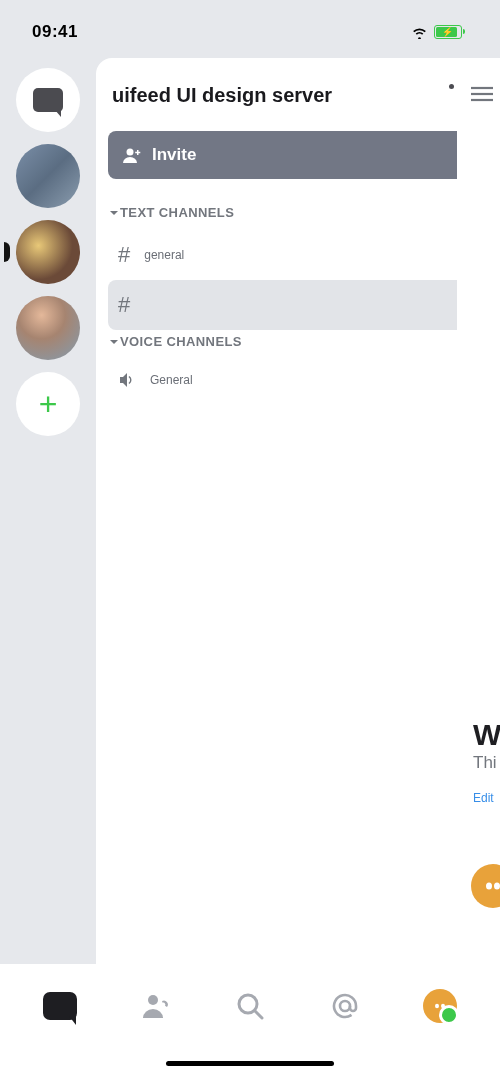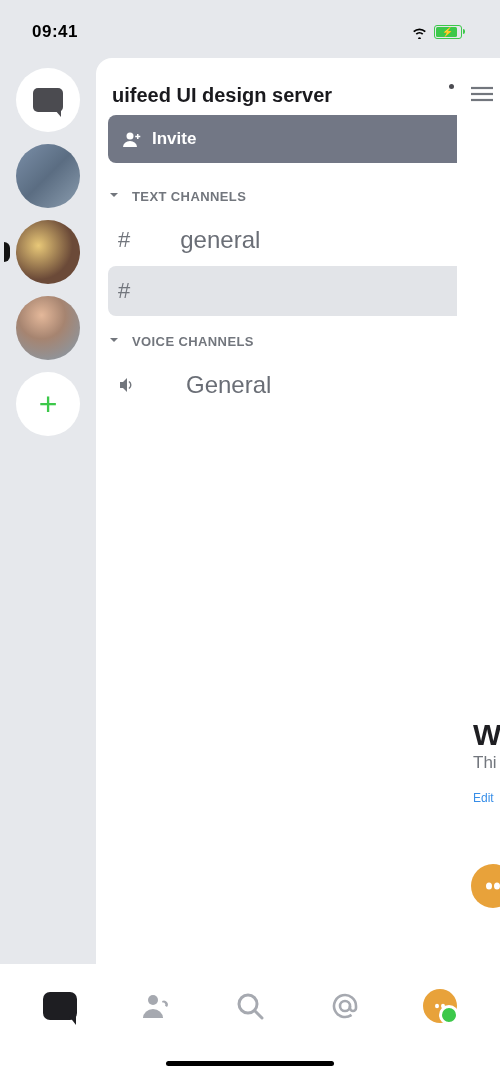--- a/index.html
+++ b/index.html
@@ -132,21 +132,21 @@
       border-radius: 16px 16px 0 0;
       margin-right: 10px;
       padding: 26px 12px 12px 12px;
       overflow: hidden;
     }
     .server-header {
       display: flex;
       justify-content: space-between;
       align-items: flex-start;
       padding: 0 6px 0 4px;
-      margin-bottom: 8px;
+      margin-bottom: 24px;
     }
     .server-title {
       font-size: 20px;
       font-weight: 700;
       color: #1a1a1e;
     }
     .more-dots {
       display: flex;
       gap: 4px;
     }
@@ -172,21 +172,22 @@
       margin-bottom: 22px;
     }
     .category-row {
       display: flex;
       justify-content: space-between;
       align-items: center;
       padding: 4px 6px 10px 0;
     }
     .category-left {
       display: flex;
-      gap: 12px;
+      align-items: center;
+      gap: 0;
     }
     .chevron {
       width: 12px;
       height: 12px;
     }
     .category-label {
       font-size: 13px;
       font-weight: 700;
       color: #72767d;
       letter-spacing: 0.4px;
@@ -206,24 +207,23 @@
     }
     .channel-item.selected {
       background: #e2e4e8;
     }
     .hash-icon {
       font-size: 22px;
       color: #72767d;
       font-weight: 500;
     }
     .channel-name {
-      font-size: 24px;
+      font-size: 12px;
       color: #6a6e76;
       font-weight: 500;
-      margin-left: 36px;
     }
     .channel-item.selected .channel-name {
       color: #1e1e22;
       font-weight: 600;
     }
     .speaker-icon {
       width: 18px;
       height: 18px;
       color: #72767d;
     }
@@ -436,21 +436,21 @@
 
     <div class="channel-item">
       <span class="hash-icon">#</span>
       <span class="channel-name">general</span>
     </div>
 
     <div class="channel-item selected">
       <span class="hash-icon">#</span>
     </div>
 
-    <div class="category-row" style="margin-top:14px;">
+    <div class="category-row" style="">
       <div class="category-left">
         <svg class="chevron" viewBox="0 0 12 12" fill="#72767d">
             <path d="M2 4 l4 4 l4 -4 z"></path>
           </svg>
         <span class="category-label">VOICE CHANNELS</span>
       </div>
       <span class="add-channel">+</span>
     </div>
 
     <div class="channel-item">

